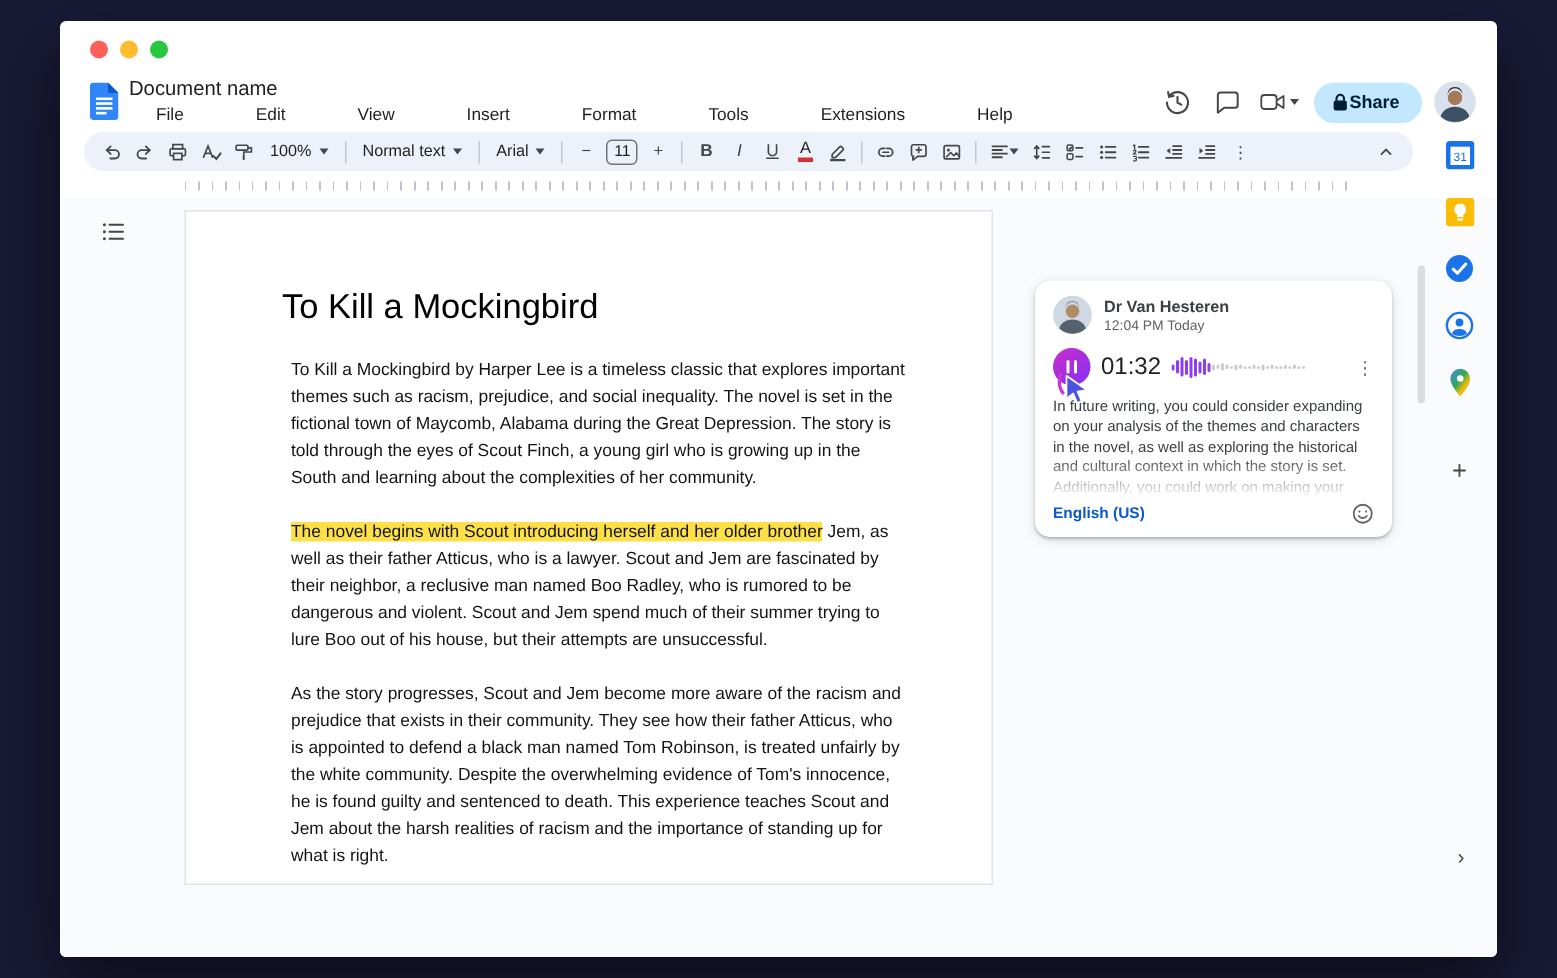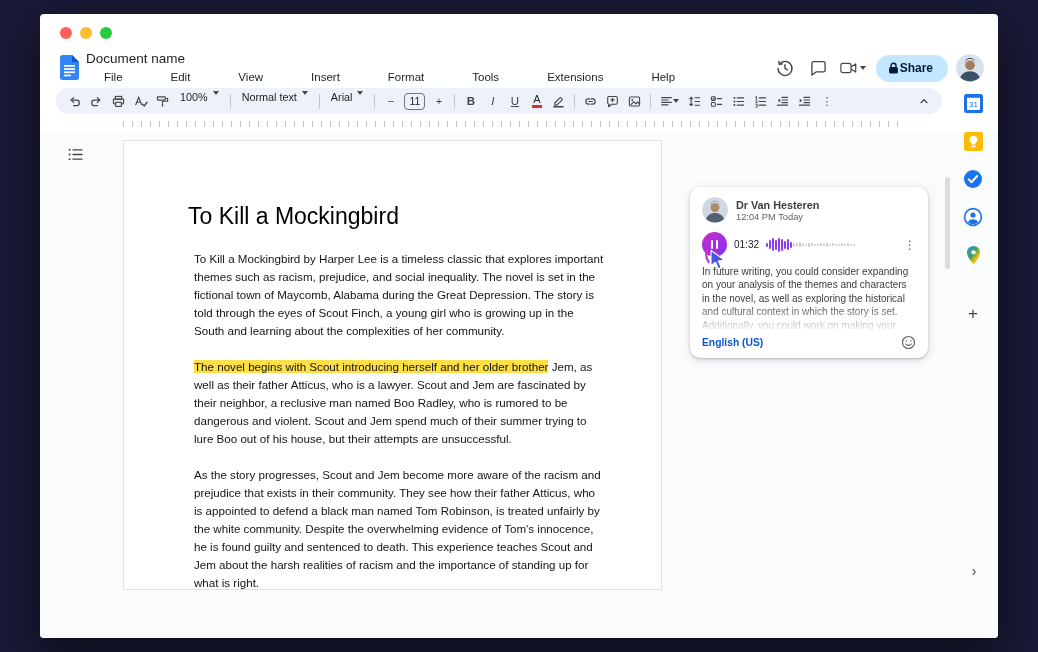--- a/index.html
+++ b/index.html
@@ -20,51 +20,51 @@
   .hbtn{width:26px;height:26px;display:flex;align-items:center;justify-content:center;border-radius:50%}
   .meet{display:flex;align-items:center;gap:3px;padding-right:2px}
   .caret{width:0;height:0;border-left:3.5px solid transparent;border-right:3.5px solid transparent;border-top:4px solid #444746}
   .share-btn{display:flex;align-items:center;gap:1px;background:#c2e7ff;color:#001d35;height:27px;padding:0 15px 0 12px;border-radius:14px;font-size:12px;font-weight:600}
   .avatar{width:28px;height:28px;border-radius:50%;overflow:hidden;flex:none}
 
   
   .toolbar{position:absolute;left:16px;top:74px;width:886px;height:26px;background:#edf2fa;border-radius:13px;display:flex;align-items:center;padding:0 8px;box-sizing:border-box;gap:1px;color:#444746}
   .tbtn{min-width:21px;height:21px;display:flex;align-items:center;justify-content:center;border-radius:4px;font-size:11px;color:#444746}
   .tsep{width:1px;height:15px;background:#c4c7cc;margin:0 4px;flex:none}
-  .tdrop{display:flex;align-items:flex-start;gap:5px;padding:0 6px;height:21px;font-size:10.8px;color:#1f1f1f;border-radius:4px}
+  .tdrop{display:flex;align-items:center;gap:5px;padding:0 6px;height:21px;font-size:10.8px;color:#1f1f1f;border-radius:4px}
   .size-box{width:19px;height:15px;border:1px solid #70757a;border-radius:4px;display:flex;align-items:center;justify-content:center;font-size:10.5px;color:#1f1f1f;margin:0 2px}
   .bold{font-weight:700;font-size:11.5px}
   .italic{font-style:italic;font-size:11.5px}
   .underl{text-decoration:underline;font-size:11.5px}
   .color-a{font-size:11px;line-height:11px;border-bottom:3px solid #d3302f;padding:0 1px;color:#1f1f1f}
   .tspacer{flex:1}
 
   
   .ruler{position:absolute;left:16px;top:104px;width:886px;height:11px}
   .ruler::before{content:"";position:absolute;left:67px;right:42px;top:3px;height:6px;background:repeating-linear-gradient(90deg,#c0c4ca 0 1px,transparent 1px 9px)}
 
   
   .main{position:absolute;left:0;top:118px;right:0;bottom:0;background:#f9fbfd;overflow:hidden}
   .outline-btn{position:absolute;left:28px;top:16px}
 
   .page{position:absolute;left:83px;top:8px;width:539px;height:450px;background:#fff;border:1px solid #dfe2e7;box-sizing:border-box;padding:50px 56px 0 70px}
-  .page-title{font-size:23px;font-weight:400;color:#000;margin:12px 0 20px -6px}
+  .page-title{font-size:23px;font-weight:400;color:#000;margin:0 0 20px -6px}
   .page p{font-size:11.6px;line-height:18px;color:#141414;margin:0 0 18px}
   .hl{background:#fde047}
 
   
   .comment-card{position:absolute;left:650px;top:55px;width:238px;box-sizing:border-box;background:#fff;border-radius:10px;box-shadow:0 1px 2px rgba(60,64,67,.3),0 2px 8px rgba(60,64,67,.16);padding:10px 12px 8px}
   .cc-head{display:flex;gap:8px;align-items:center}
   .cc-avatar{width:26px;height:26px;border-radius:50%;overflow:hidden;flex:none}
   .cc-name{font-size:10.8px;font-weight:700;color:#3c4043}
   .cc-time{font-size:9.3px;color:#5f6368;margin-top:1px}
   .audio-row{display:flex;align-items:center;margin-top:9px;gap:7px}
   .play-btn{width:25px;height:25px;border-radius:50%;background:linear-gradient(135deg,#cb2cc9,#8430f5);display:flex;align-items:center;justify-content:center;gap:2.5px;flex:none}
   .pbar{width:2.5px;height:9px;background:#fff;border-radius:1px}
-  .audio-time{font-size:10px;color:#202124;flex:none}
+  .audio-time{font-size:16px;color:#202124;flex:none}
   .waveform{display:flex;align-items:center;gap:1px;height:16px;flex:1;overflow:hidden}
   .wbar{width:2px;border-radius:1px;background:#c9ccd1;flex:none}
   .wbar.played{background:#8d3cf0}
   .cc-menu{color:#5f6368;font-size:12px;margin-left:2px;flex:none}
   .cc-cursor{position:absolute;left:14px;top:60px;z-index:2}
   .cc-body{margin-top:8px;font-size:10px;line-height:13.4px;color:#3c4043;max-height:67px;overflow:hidden;
     -webkit-mask-image:linear-gradient(180deg,#000 58%,rgba(0,0,0,.35) 86%,transparent 100%);
     mask-image:linear-gradient(180deg,#000 58%,rgba(0,0,0,.35) 86%,transparent 100%)}
   .cc-foot{display:flex;justify-content:space-between;align-items:center;margin-top:3px}
   .cc-lang{font-size:10.3px;color:#0b57d0;font-weight:600}

